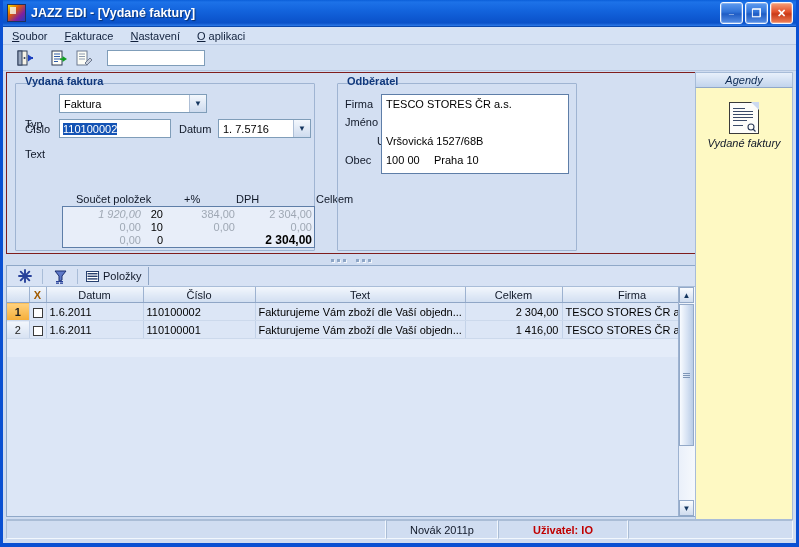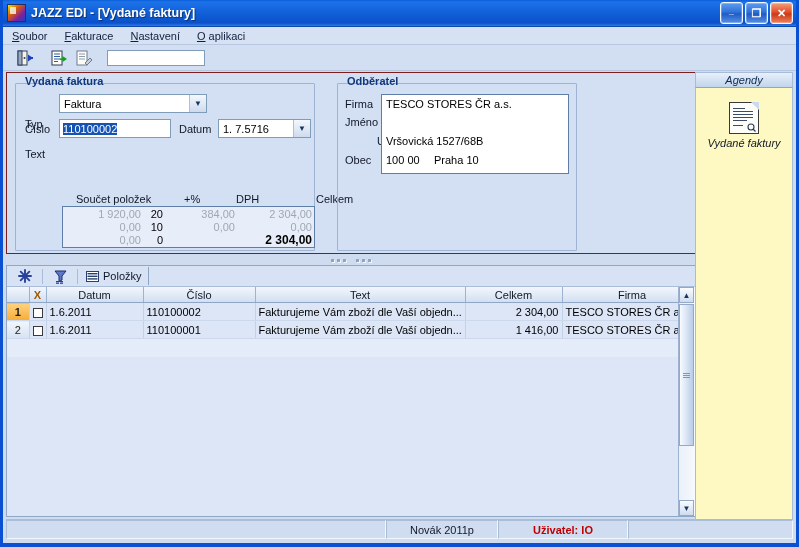--- a/index.html
+++ b/index.html
@@ -356,21 +356,21 @@
         <div class="fld-label" style="left:10px;top:72px;">Text</div>
 
         <div id="totals-hdr">
           <div class="tot-h" style="left:0;top:0;">Součet položek</div>
           <div class="tot-h" style="left:108px;top:0;">+%</div>
           <div class="tot-h" style="left:160px;top:0;">DPH</div>
           <div class="tot-h" style="left:240px;top:0;">Celkem</div>
         </div>
         <div id="totals-box">
 
-          <div class="tot-cell grayed" style="left:2px;top:1px;width:76px;">1 920,00</div>
+          <div class="tot-cell grayed" style="left:2px;top:1px;width:76px;font-style:italic;">1 920,00</div>
           <div class="tot-cell blk" style="left:80px;top:1px;width:20px;">20</div>
           <div class="tot-cell grayed" style="left:104px;top:1px;width:68px;">384,00</div>
           <div class="tot-cell grayed" style="left:176px;top:1px;width:73px;">2 304,00</div>
 
           <div class="tot-cell grayed" style="left:2px;top:14px;width:76px;">0,00</div>
           <div class="tot-cell blk" style="left:80px;top:14px;width:20px;">10</div>
           <div class="tot-cell grayed" style="left:104px;top:14px;width:68px;">0,00</div>
           <div class="tot-cell grayed" style="left:176px;top:14px;width:73px;">0,00</div>
 
           <div class="tot-cell grayed" style="left:2px;top:27px;width:76px;">0,00</div>

